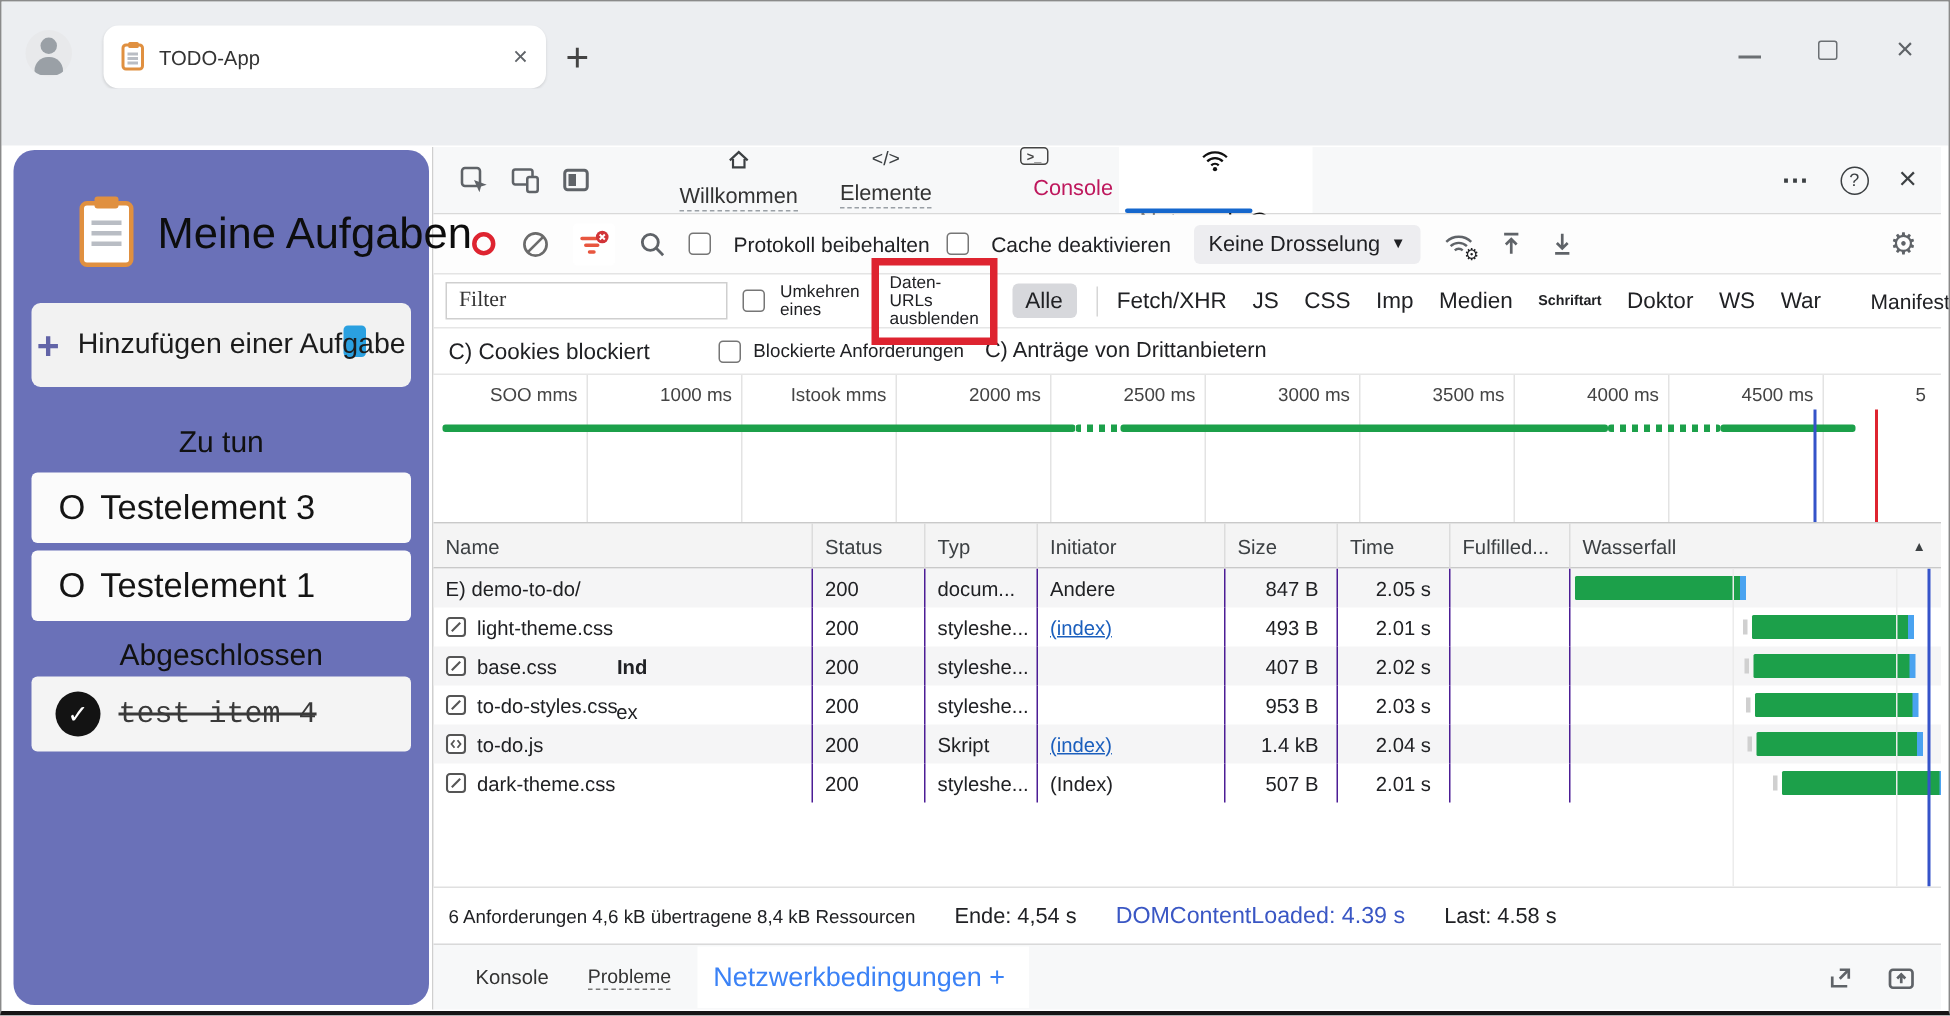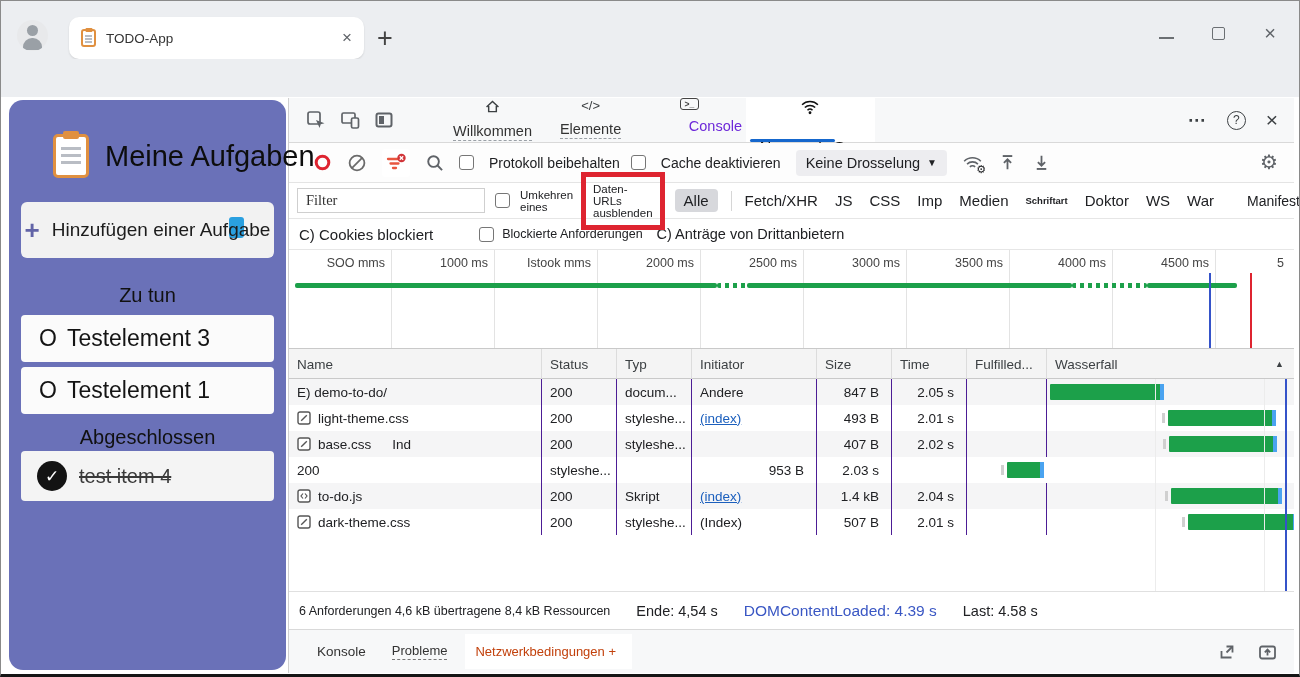--- a/index.html
+++ b/index.html
@@ -60,35 +60,35 @@
   .sb-add .lbl { font-size:19px; color:#1c1c1c; position:relative; z-index:2; }
   .sb-caret-artifact { position:absolute; right:30px; top:15px; width:15px; height:21px;
             background:#2aa0e0; border-radius:3px; z-index:1; }
   .sb-h { position:absolute; width:100%; text-align:center; font-size:20px; color:#111; }
   .sb-item { position:absolute; left:12px; width:253px; height:47px; background:#fbfbfb; border-radius:4px;
              display:flex; align-items:center; padding-left:18px; font-size:23px; color:#141414; gap:10px; }
   .sb-done { position:absolute; left:12px; top:351px; width:253px; height:50px; background:#f4f4f4; border-radius:4px;
              display:flex; align-items:center; padding-left:16px; gap:12px; }
   .chk-circle { width:30px; height:30px; border-radius:50%; background:#131313; color:#fff; flex:none;
              display:flex; align-items:center; justify-content:center; font-size:17px; }
-  .done-lbl { font-size:20px; color:#3a3a3a; text-decoration:line-through; }
+  .done-lbl { font-size:20px; color:#3a3a3a; text-decoration:line-through;font-family:Liberation Mono, monospace; }
 
   
   .devtools { position:absolute; left:287px; top:97px; width:1006px; height:575px; background:#fff;
               border-left:1px solid #cfcfcf; z-index:10; font-size:13px; color:#202124; }
   .dt-tabs { height:45px; display:flex; align-items:center; background:#f7f8f9;
              border-bottom:1px solid #d9d9d9; padding-left:10px; }
   .ic-btn { width:34px; height:32px; display:flex; align-items:center; justify-content:center; color:#5f6368; }
   .dt-tab { display:flex; align-items:center; gap:8px; padding:0 14px; height:100%;
             font-size:14.5px; color:#333; position:relative;flex-direction:column; }
   .dt-tab .dash-u { border-bottom:1px dashed #9aa0a6; padding-bottom:1px; }
   .dt-tab.active { background:#fff; color:#111;gap:25px; }
   .dt-tab.active::after { content:""; position:absolute; left:4px; right:40px; bottom:0; height:3px;
             background:#1567cd; border-radius:2px; }
-  .ghost { color:#6d28d9; margin-right:-52px; }
+  .ghost { color:#be185d; margin-right:-52px; }
   .consbox { width:19px; height:15px; border:1.6px solid #444; border-radius:3px; font-size:8.5px;
              display:flex; align-items:center; justify-content:center; color:#444; font-weight:bold; }
   .dt-tabactions { margin-left:auto; display:flex; align-items:center; gap:20px; padding-right:16px; color:#3c4043; }
   .dt-more { font-size:18px; font-weight:bold; letter-spacing:1px; }
   .dt-help { width:19px; height:19px; border:1.6px solid #3c4043; border-radius:50%; font-size:12px;
              display:flex; align-items:center; justify-content:center; }
   .dt-close { font-size:21px; }
 
   .dt-toolbar { height:40px; display:flex; align-items:center; gap:15px; padding-left:24px;
                 border-bottom:1px solid #e4e4e4; position:relative; background:#fdfdfd; }
@@ -139,40 +139,40 @@
   .th.wf { justify-content:space-between; padding-right:10px; border-right:none; }
   .sort { font-size:9px; color:#3c4043; }
   .tbody-wrap { position:relative; height:212px; overflow:hidden; }
   .net-row { height:26px; align-items:center; }
   .net-row.odd { background:#f5f5f6; }
   .td { font-size:13.5px; color:#202124; padding-left:8px; border-right:1px solid #4c1d95;
         height:26px; display:flex; align-items:center; overflow:hidden; white-space:nowrap; }
   .td.r { justify-content:flex-end; padding-right:12px; }
   .td.wf-cell { border-right:none; position:relative; padding:0; }
   .name-ic { flex:none; margin-right:7px; display:flex; }
-  .extra-Ind { margin-left:21px; font-size:13.5px; }
+  .extra-Ind { margin-left:40px; font-size:13.5px;font-weight:bold; }
   .extra-ex { margin-left:-1px; position:relative; top:4px; font-size:13.5px; }
   .init-link { color:#1b5fbd; text-decoration:underline; }
   .wf-bar { position:absolute; top:5px; height:16px; background:#1ca04a; border-radius:1px; }
   .wf-tip { position:absolute; top:5px; height:16px; width:4px; background:#4aa3f0; }
   .wf-pre { position:absolute; top:8px; height:10px; width:3px; background:#d0d0d0; }
   .wf-gl { position:absolute; top:0; bottom:0; width:1px; background:#ececec; }
   .wf-blue { position:absolute; top:0; bottom:0; width:2px; background:#3553c9; z-index:5; }
 
   .dt-summary { height:38px; border-top:1px solid #e0e0e0; display:flex; align-items:center;
                 gap:26px; padding-left:10px; background:#fff; }
   .sum-a { font-size:12.5px; color:#202124; }
   .sum-b { font-size:14.5px; color:#202124; }
   .sum-dcl { font-size:15.5px; color:#3a57c4; }
 
   .dt-drawer { height:44px; background:#f7f8f9; border-top:1px solid #d9d9d9; display:flex;
                align-items:center; gap:26px; padding-left:28px; position:relative; }
   .dw-console { font-size:13.5px; color:#333; }
   .dw-issues { font-size:13px; color:#333; border-bottom:1px dashed #777; padding-bottom:1px; }
-  .dw-netcond { background:#fff; padding:10px 16px 10px 10px; font-size:13px; color:#c2410c; margin-left:-8px; }
+  .dw-netcond { background:#fff; padding:10px 16px 10px 10px; font-size:18px; color:#3b82f6; margin-left:-8px; }
   .dw-icons { position:absolute; right:16px; display:flex; gap:20px; color:#5f6368; }
 
   svg { display:block; }
 </style>
 </head>
 <body>
 
 <div class="window">
 
   <div class="tabstrip">
@@ -478,20 +478,30 @@
             <div class="td r">407 B</div>
             <div class="td r">2.02 s</div>
             <div class="td"></div>
             <div class="td wf-cell">
               <div class="wf-pre" style="left: calc(49.2% - 6px);"></div>
               <div class="wf-bar" style="left: 49.2%; width: 42.8%; background: rgb(28, 160, 74);"></div>
               <div class="wf-tip" style="left: calc(92% - 1px); background: rgb(74, 163, 240);"></div>
             </div>
           </div>
           <div class="dt-grid net-row">
+            <div class="td">
+              <span class="name-ic">
+                <svg width="14" height="14" viewBox="0 0 14 14">
+                  <rect x="1" y="1" width="12" height="12" rx="2" fill="#fff" stroke="#555" stroke-width="1.4"></rect>
+                  <path d="M4.2 9.8 L9.8 4.2" stroke="#555" stroke-width="1.4"></path>
+                </svg>
+              </span>
+              <span>to-do-styles.css</span>
+              <span class="extra-ex">ex</span>
+            </div>
             <div class="td">200</div>
             <div class="td">styleshe...</div>
             <div class="td">
               <span></span>
             </div>
             <div class="td r">953 B</div>
             <div class="td r">2.03 s</div>
             <div class="td"></div>
             <div class="td wf-cell">
               <div class="wf-pre" style="left: calc(49.6% - 6px);"></div>

